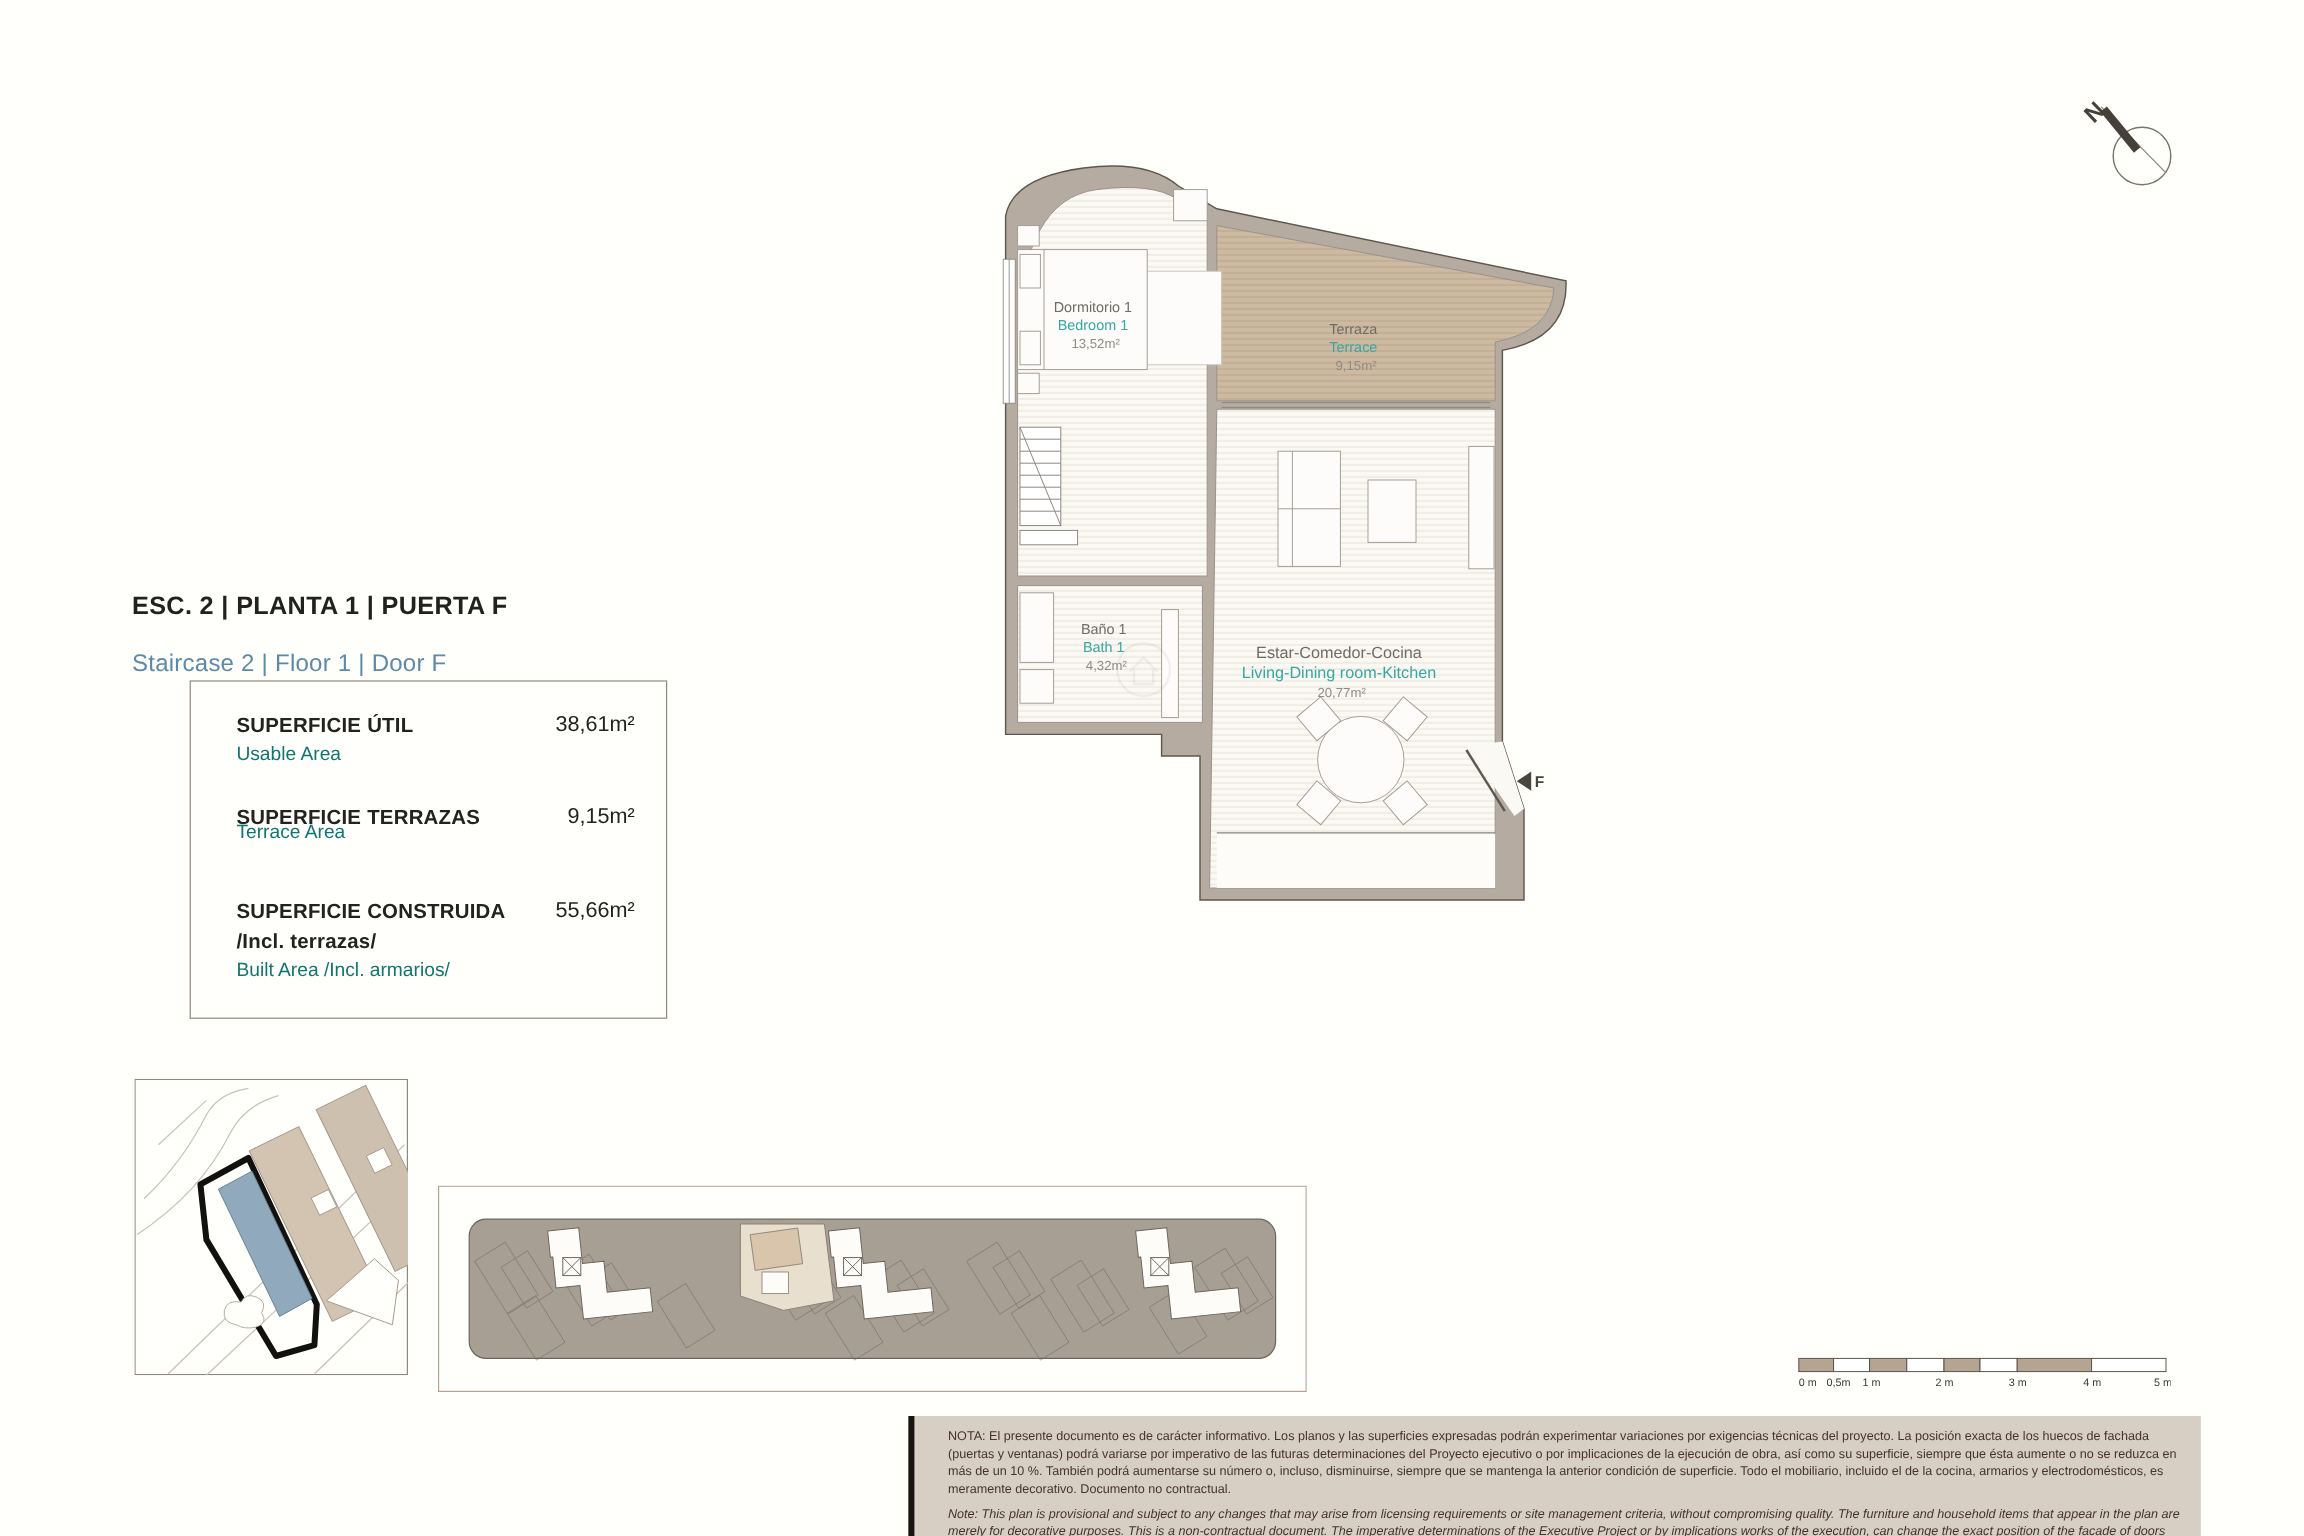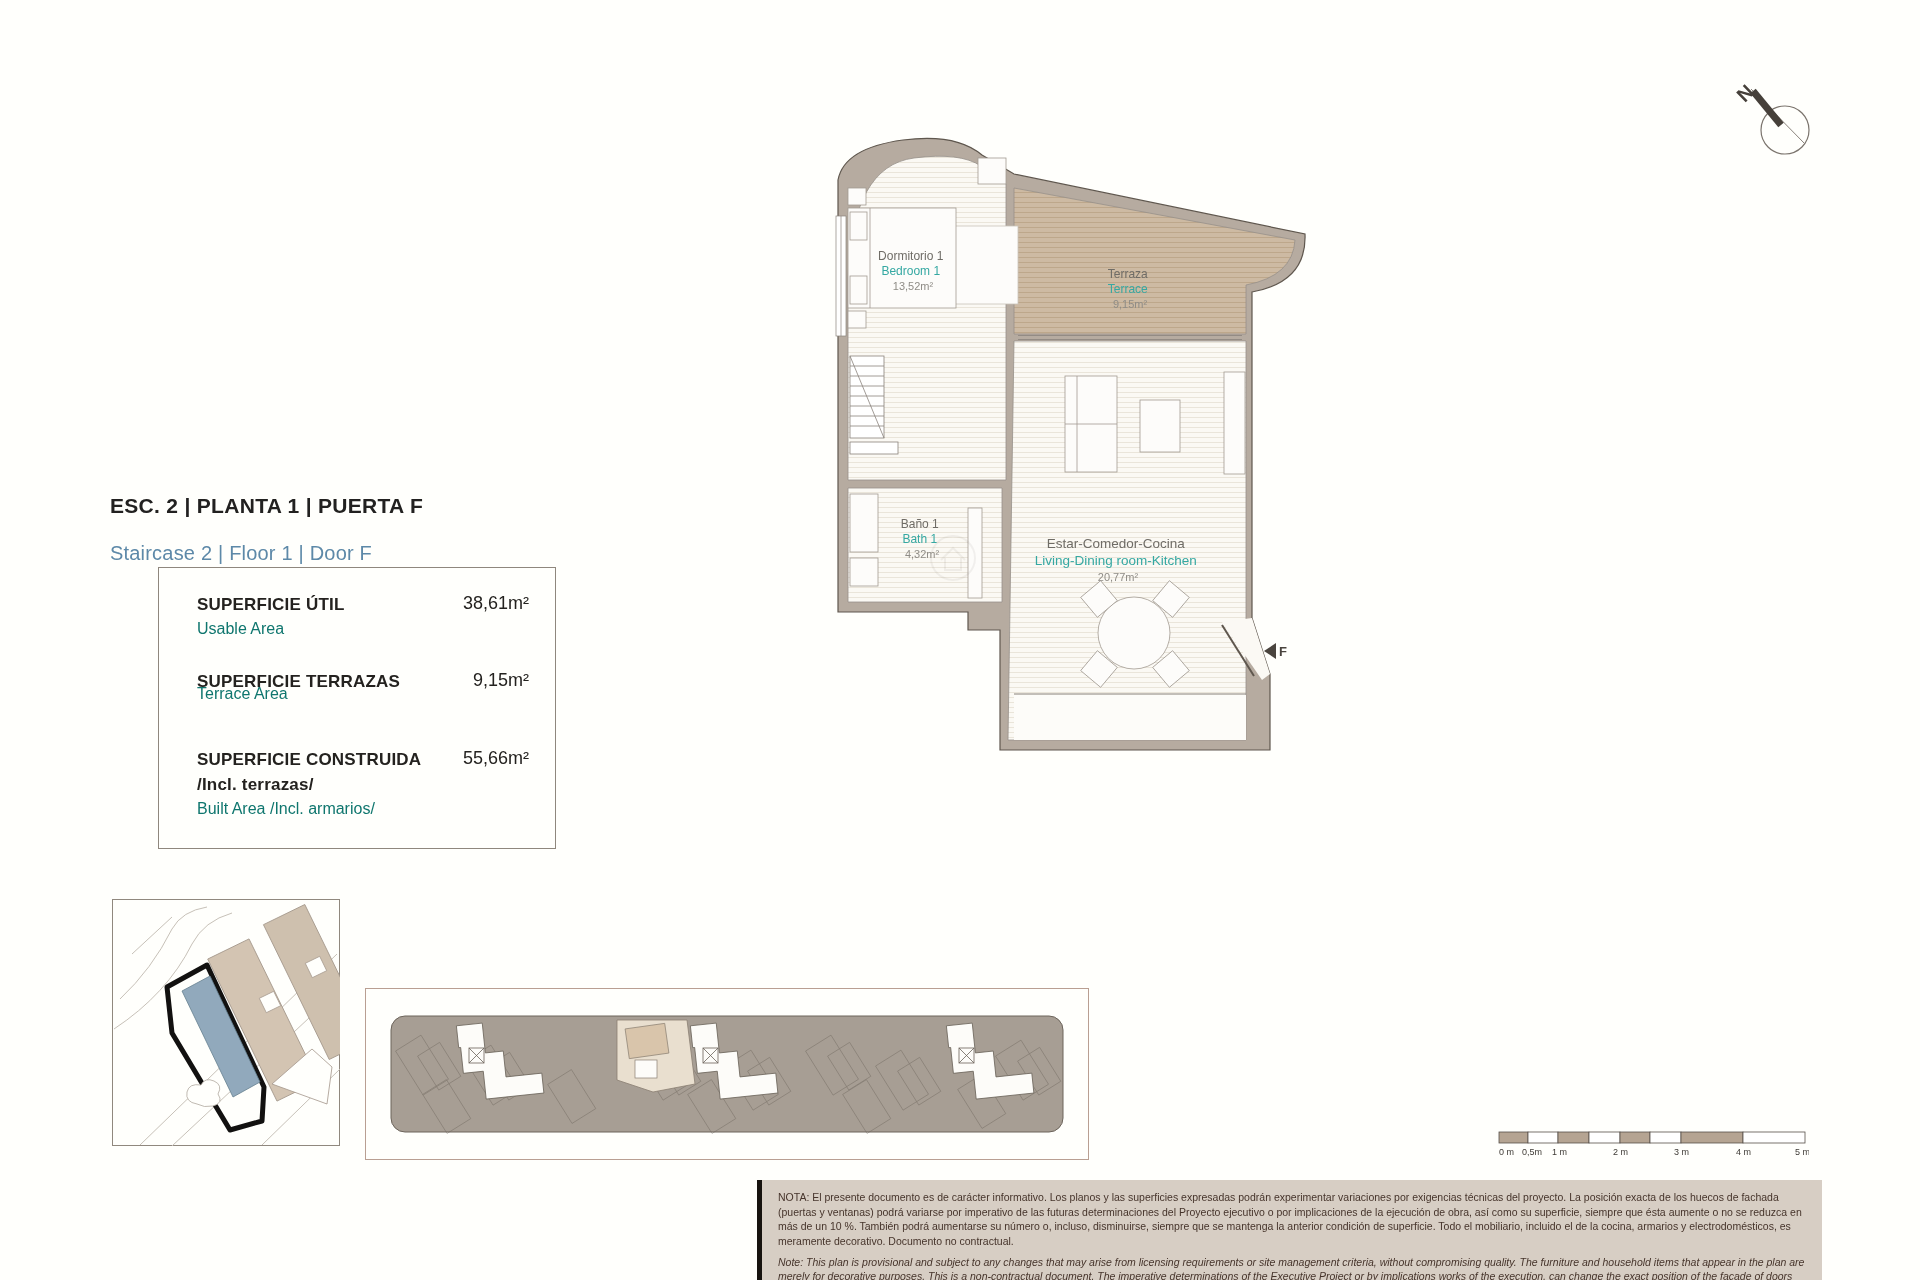--- a/index.html
+++ b/index.html
@@ -287,19 +287,19 @@
     </g>
     <text x="2" y="27" class="scale-lbl">0 m</text>
     <text x="25" y="27" class="scale-lbl">0,5m</text>
     <text x="55" y="27" class="scale-lbl">1 m</text>
     <text x="116" y="27" class="scale-lbl">2 m</text>
     <text x="177" y="27" class="scale-lbl">3 m</text>
     <text x="239" y="27" class="scale-lbl">4 m</text>
     <text x="298" y="27" class="scale-lbl">5 m</text>
   </svg>
 
-  <div class="abs note-box" style="left:757px;top:1180px;width:1060px;height:100px;">
+  <div class="abs note-box" style="left:757px;top:1180px;width:1060px;height:100px;padding-left:12px;">
     <div class="note-es">NOTA:  El presente documento es de carácter informativo. Los planos y las superficies expresadas podrán experimentar variaciones por exigencias técnicas del proyecto. La posición exacta de los huecos de fachada (puertas y ventanas) podrá variarse por imperativo de las futuras determinaciones del Proyecto ejecutivo o por implicaciones de la ejecución de obra, así como su superficie, siempre que ésta aumente o no se reduzca en más de un 10 %. También podrá aumentarse su número o, incluso, disminuirse, siempre que se mantenga la anterior condición de superficie. Todo el mobiliario, incluido el de la cocina, armarios y electrodomésticos, es meramente decorativo. Documento no contractual.</div>
     <div class="note-en">Note: This plan is provisional and subject to any changes that may arise from licensing requirements or site management criteria, without compromising quality. The furniture and household items that appear in the plan are merely for decorative purposes. This is a non-contractual document. The imperative determinations of the Executive Project or by implications works of the execution, can change the exact position of the facade of doors and windows, as well the surface area may also be increased or even decrease not more than a 10%.</div>
 
   </div>
 
 </div>
 
 </body></html>

